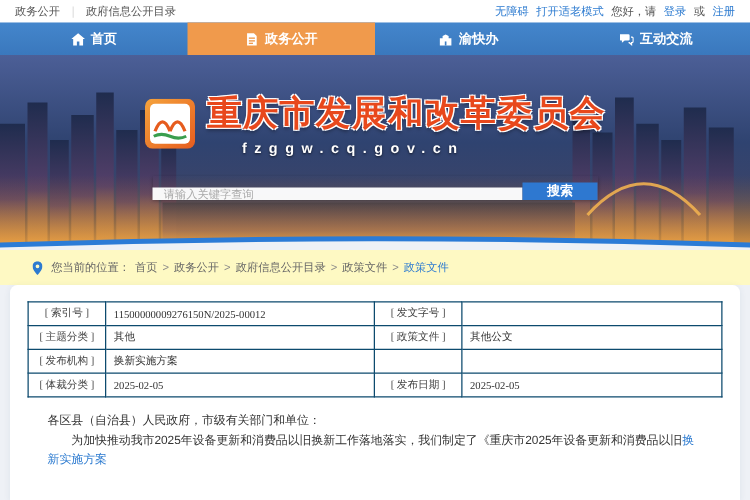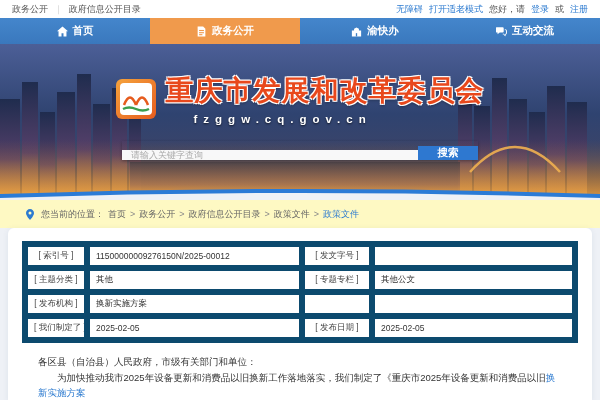--- a/index.html
+++ b/index.html
@@ -35,21 +35,21 @@
   
   .crumb { height:28px; display:flex; align-items:center; gap:4px; padding-left:26px; font-size:9px; color:#666; background:#fef9c3; }
   .crumb .item { color:#666; cursor:pointer; }
   .crumb .sep { color:#888; }
   .crumb .current { color:#2d7bd0; cursor:pointer; }
   .crumb svg { margin-right:3px; }
 
   
   .card { margin:0 8px; background:#fff; border-radius:6px 6px 0 0; padding:13px 14px 0; box-shadow:0 1px 6px rgba(30,60,100,.08); min-height:172px; }
   table.meta { width:100%; border-collapse:collapse; font-size:8.5px; color:#333; table-layout:fixed; }
-  table.meta td { border:6px solid #0c4a6e; padding:3px 6px; height:14px; overflow:hidden; white-space:nowrap; }
+  table.meta td { border:1px solid #0c4a6e; padding:3px 6px; height:14px; overflow:hidden; white-space:nowrap;font-family:Liberation Serif, serif; }
   td.lbl { width:62px; text-align:center; color:#444; }
   td.lbl2 { width:70px; text-align:center; color:#444; }
   td.val { width:215px; padding-left:9px; }
   td.val2 { padding-left:9px; }
 
   .doc-title { margin:11px 32px 0; text-align:center; font-size:13px; font-weight:bold; color:#333; line-height:1.55; }
   .doc-body { margin:11px 16px 0; font-size:9.5px; line-height:1.65; color:#333; }
   .doc-body .para { text-indent:2em; }
   .hl { color:#2d7bd0; }
 </style>
@@ -197,31 +197,31 @@
       <tbody>
           <tr>
         <td class="lbl">[ 索引号 ]</td>
         <td class="val">11500000009276150N/2025-00012</td>
         <td class="lbl2">[ 发文字号 ]</td>
         <td class="val2"></td>
       </tr>
       <tr>
         <td class="lbl">[ 主题分类 ]</td>
         <td class="val">其他</td>
-        <td class="lbl2">[ 专题专栏 ]</td>
+        <td class="lbl2">[ 政策文件 ]</td>
         <td class="val2">其他公文</td>
       </tr>
       <tr>
         <td class="lbl">[ 发布机构 ]</td>
         <td class="val">换新实施方案</td>
         <td class="lbl2"></td>
         <td class="val2"></td>
       </tr>
       <tr>
-        <td class="lbl">[ 我们制定了 ]</td>
+        <td class="lbl">[ 体裁分类 ]</td>
         <td class="val">2025-02-05</td>
         <td class="lbl2">[ 发布日期 ]</td>
         <td class="val2">2025-02-05</td>
       </tr>
     </tbody>
       </table>
 
 
     <div class="doc-body">
       <p class="salutation">各区县（自治县）人民政府，市级有关部门和单位：</p>

